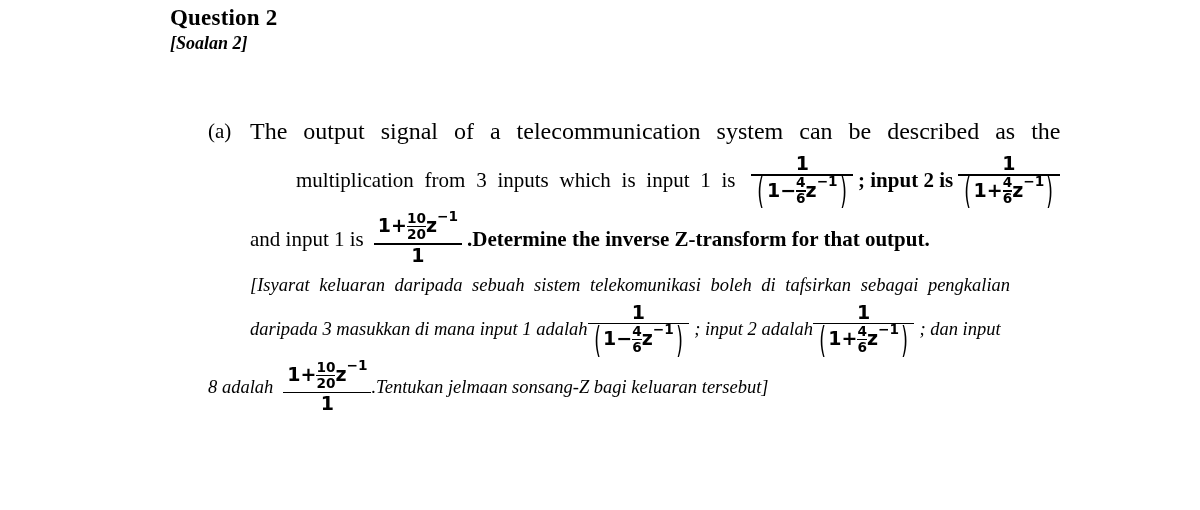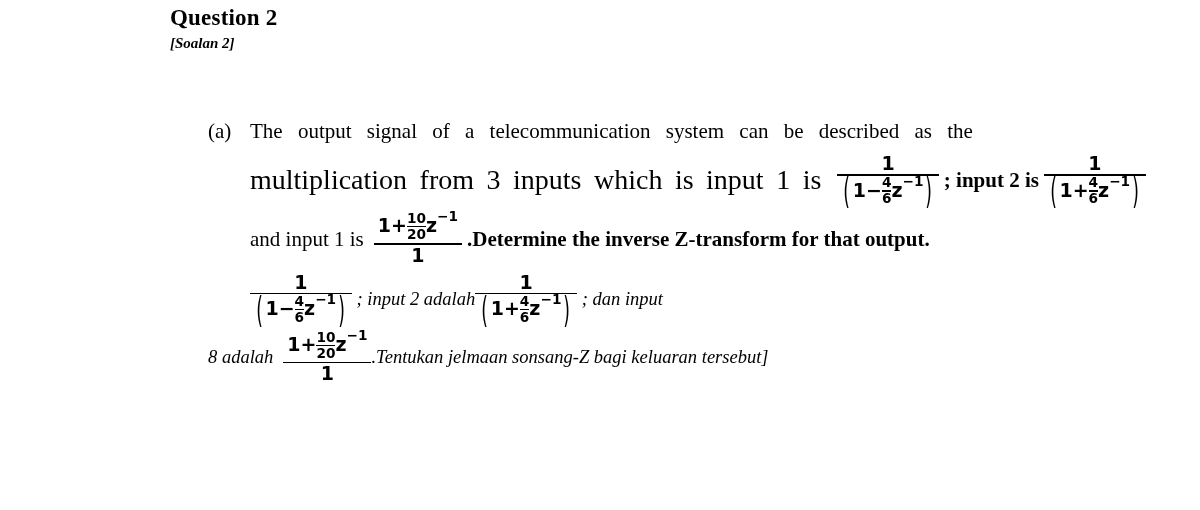--- a/index.html
+++ b/index.html
@@ -28,21 +28,21 @@
     left: 170px;
     top: 4px;
   }
   .q-title {
     font-size: 23px;
     font-weight: bold;
     line-height: 28px;
     letter-spacing: 0.2px;
   }
   .q-subtitle {
-    font-size: 15px;
+    font-size: 18px;
     font-weight: bold;
     font-style: italic;
     line-height: 22px;
   }
 
   
   .part-a {
     position: absolute;
     left: 208px;
     top: 118px;
@@ -53,26 +53,27 @@
     display: flex;
     align-items: center;
     white-space: nowrap;
   }
 
   .txt {
     font-size: 21px;
     line-height: 26px;
   }
   .txt-just {
-    font-size: 28px;
+    font-size: 21px;
     line-height: 26px;
     word-spacing: 5.5px;
+    margin-left: 46px;
   }
   .txt-just2 {
-    font-size: 21px;
+    font-size: 24px;
     line-height: 26px;
     word-spacing: 10px;
   }
 
   .label-a {
     display: inline-block;
     width: 42px;
     flex: none;
   }
 
@@ -243,22 +244,26 @@
               </span><span>z</span><span class="sup">−1</span></span>
           <span class="bar"></span>
           <span class="den">1</span>
         </span>
       </span>
 
       <span class="sp-s"></span>
       <span class="txt sep">.Determine  the inverse Z-transform for that output.</span>
     </div>
 
-
     <div class="line indent-a" style="margin-bottom:6px;">
+      <span class="ital-just">[Isyarat keluaran daripada sebuah  sistem telekomunikasi boleh di tafsirkan sebagai pengkalian</span>
+    </div>
+
+    <div class="line indent-a" style="margin-bottom:6px;">
+      <span class="ital">daripada 3 masukkan di mana input 1 adalah</span>
 
       <span class="math mathsize-1">
         <span class="frac">
           <span class="num">1</span>
           <span class="bar"></span>
           <span class="den">
             <span class="paren">(</span><span>1</span><span>−</span><span class="sfrac">
                 <span class="num">4</span>
                 <span class="bar"></span>
                 <span class="den">6</span>

